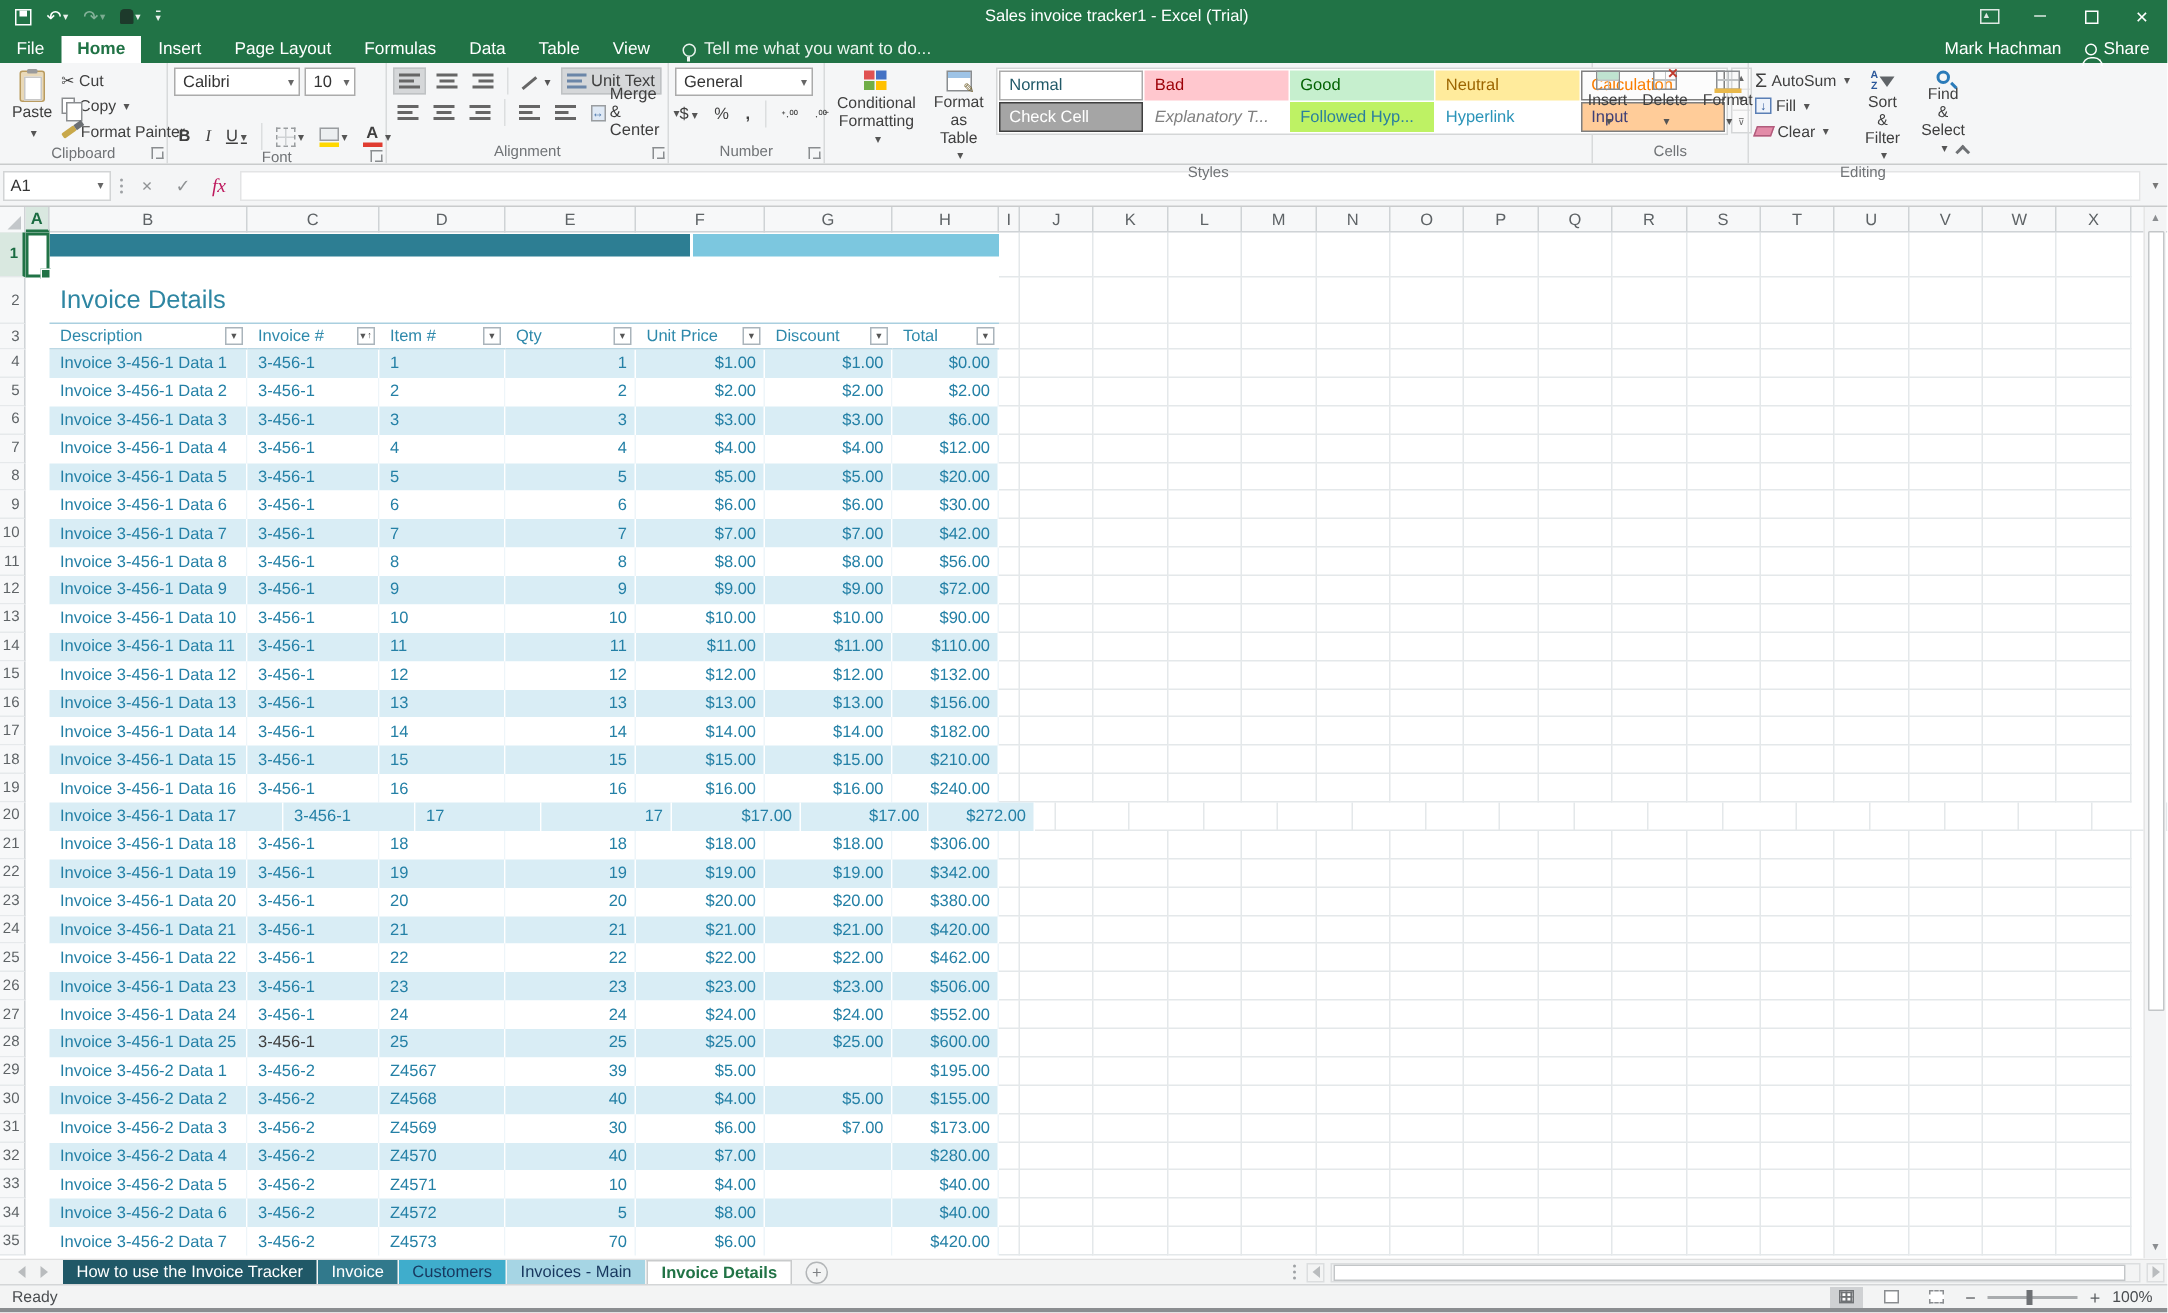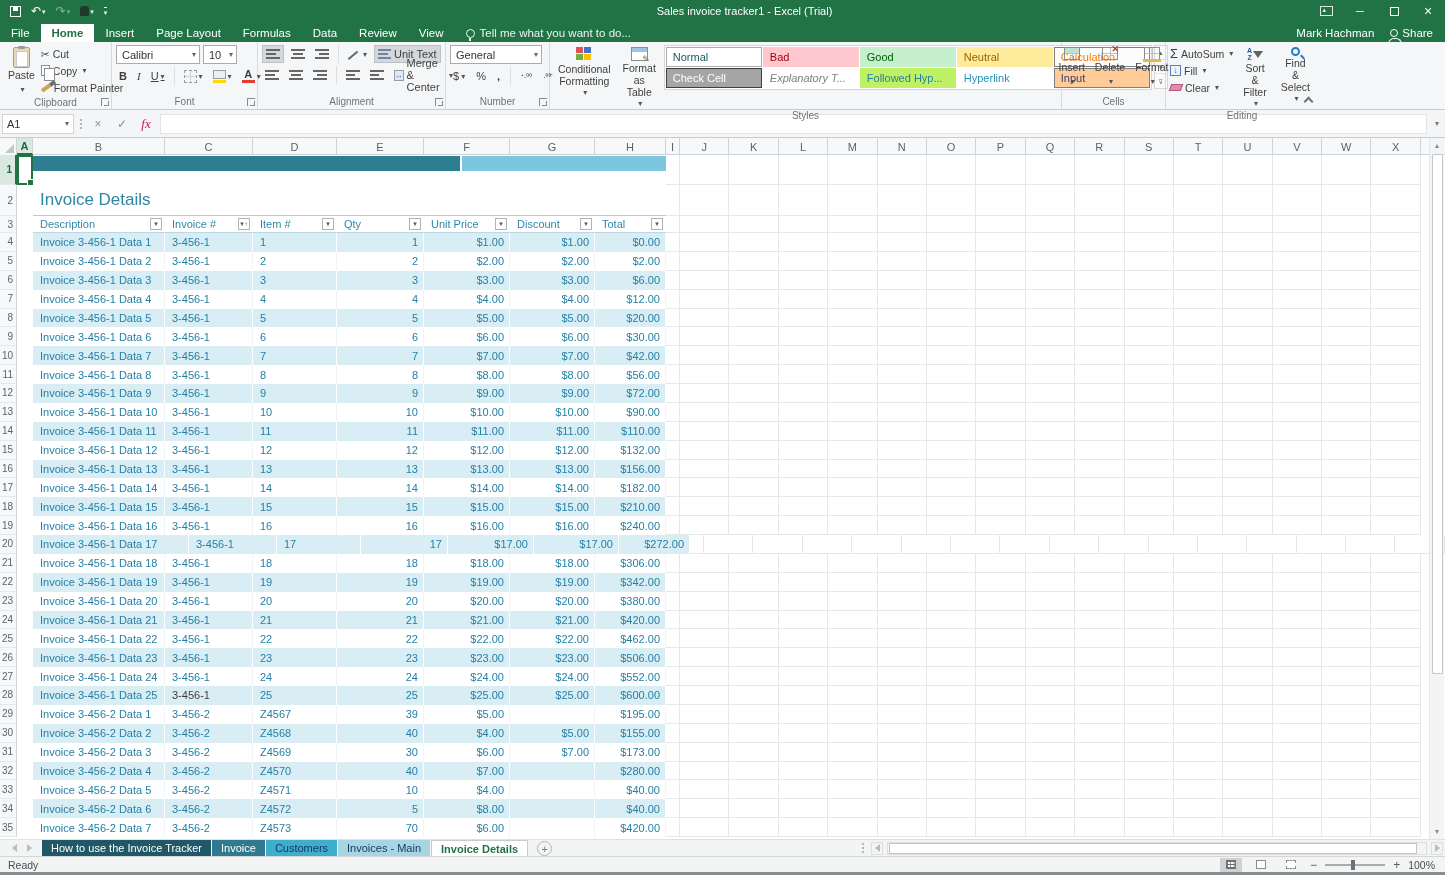--- a/index.html
+++ b/index.html
@@ -201,21 +201,21 @@
   </div>
 
   <div class="ribbon-tabs">
     <div id="ribbonTabs" style="display:flex;align-items:flex-end;">
         <div class="rtab">File</div>
         <div class="rtab active">Home</div>
         <div class="rtab">Insert</div>
         <div class="rtab">Page Layout</div>
         <div class="rtab">Formulas</div>
         <div class="rtab">Data</div>
-        <div class="rtab">Review</div>
+        <div class="rtab">Table</div>
         <div class="rtab">View</div>
       </div>
     <div class="tellme">
       <span class="bulb"></span>
       <span>Tell me what you want to do...</span>
     </div>
     <div class="tabs-right">
       <span>Mark Hachman</span>
       <span class="share-btn">
         <span class="person-ico"></span>
@@ -248,21 +248,21 @@
             </div>
         </div>
       </div>
       <div class="rgroup-label">
           <span>Clipboard</span>
           <span class="launcher"></span>
         </div>
     </div>
 
     <div class="rgroup" style="width:146px;">
-      <div class="rgroup-content" style="flex-direction:column;gap:3px;">
+      <div class="rgroup-content" style="flex-direction:column;gap:18px;">
         <div style="display:flex;gap:3px;align-items:center;">
           <div class="combo" style="width:84px;">
               <span>Calibri</span>
               <span class="arr">▾</span>
             </div>
           <div class="combo" style="width:34px;">
               <span>10</span>
               <span class="arr">▾</span>
             </div>
         </div>

